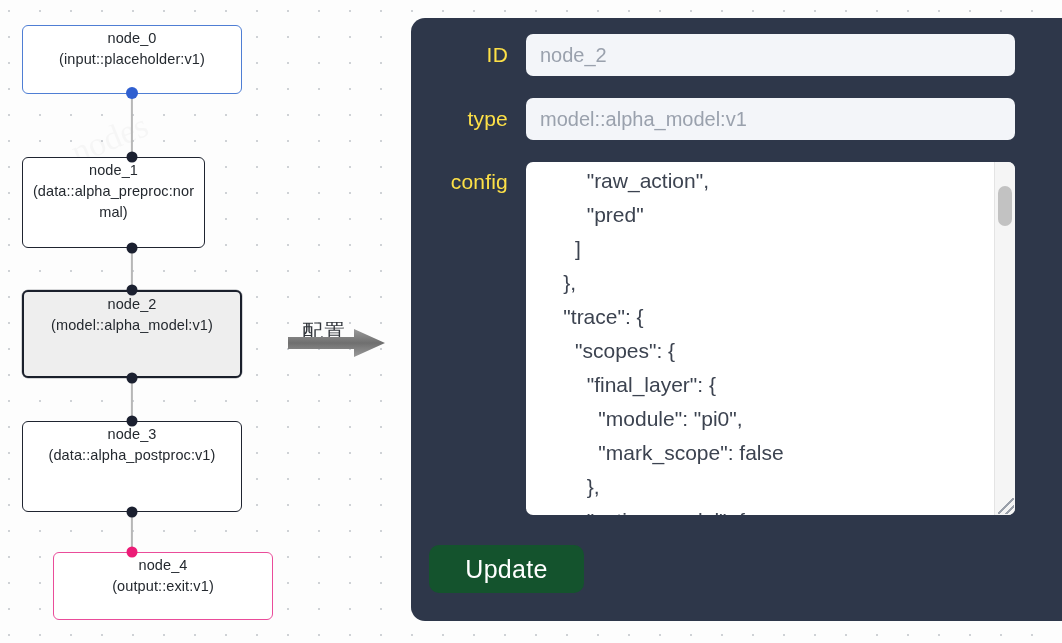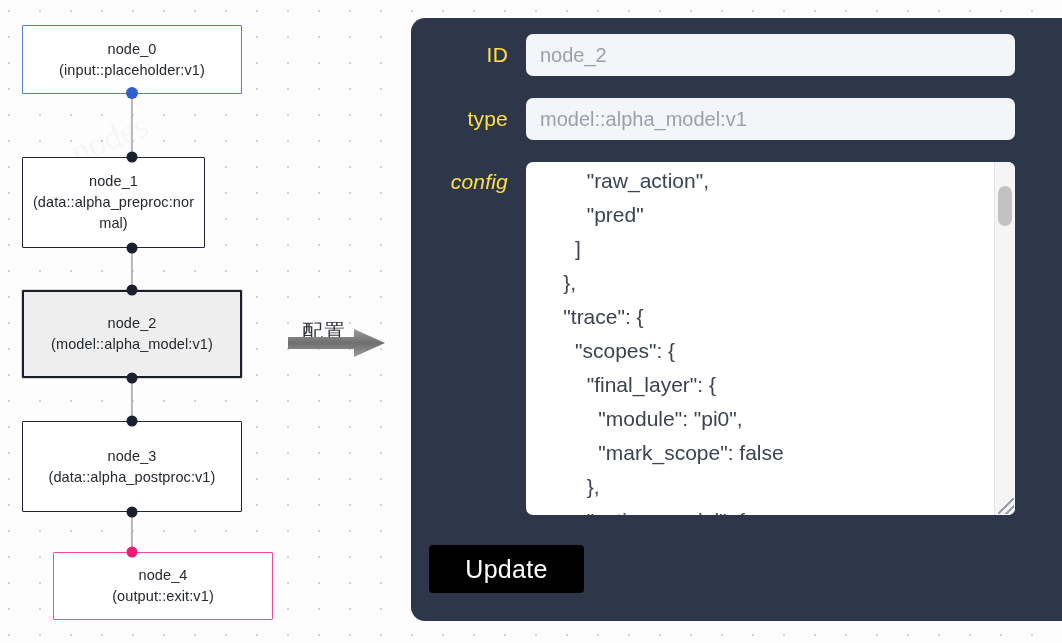--- a/index.html
+++ b/index.html
@@ -38,23 +38,22 @@
     user-select: none;
     pointer-events: none;
   }
 
   
   .node {
     position: absolute;
     box-sizing: border-box;
     background: #ffffff;
     border: 1.6px solid #1f2430;
-    border-radius: 1px;
+    border-radius: 6px;
     display: flex;
-    align-items: center;
     justify-content: center;
     text-align: center;
     color: #24292f;
     font-size: 14.5px;
     line-height: 21px;
     letter-spacing: 0.1px;
     padding: 2px 8px;
   }
   .node .nlabel { display: block; width: 100%; word-break: break-word; }
   .node.is-input  { border-color: #4f7ed4; }
@@ -129,21 +128,21 @@
     background: #f3f5f9;
     border: none;
     border-radius: 7px;
     color: #9aa1ad;
     font-size: 20px;
     font-family: "Liberation Sans", "DejaVu Sans", sans-serif;
     padding: 0 14px;
     outline: none;
   }
   #config-row { align-items: flex-start; }
-  #config-row .field-label { padding-top: 8px; font-style: italic; }
+  #config-row .field-label { padding-top: 8px; }
   .ta-wrap {
     position: relative;
     width: 489px;
     height: 353px;
     background: #ffffff;
     border-radius: 7px;
     overflow: hidden;
     box-sizing: border-box;
   }
   #config-textarea {
@@ -184,24 +183,24 @@
     right: 1px; bottom: 1px;
     width: 16px; height: 16px;
     background:
       linear-gradient(135deg, rgba(0,0,0,0) 45%, #9aa0aa 45%, #9aa0aa 55%, rgba(0,0,0,0) 55%),
       linear-gradient(135deg, rgba(0,0,0,0) 70%, #9aa0aa 70%, #9aa0aa 80%, rgba(0,0,0,0) 80%);
   }
   #update-button {
     margin-left: 18px;
     margin-top: 8px;
     width: 155px; height: 48px;
-    background: #000000;
+    background: #14532d;
     color: #ffffff;
     border: none;
-    border-radius: 4px;
+    border-radius: 10px;
     font-size: 25px;
     letter-spacing: 0.3px;
     font-family: "Liberation Sans", "DejaVu Sans", sans-serif;
     cursor: pointer;
   }
 </style>
 </head>
 <body>
 
 <div id="canvas">

